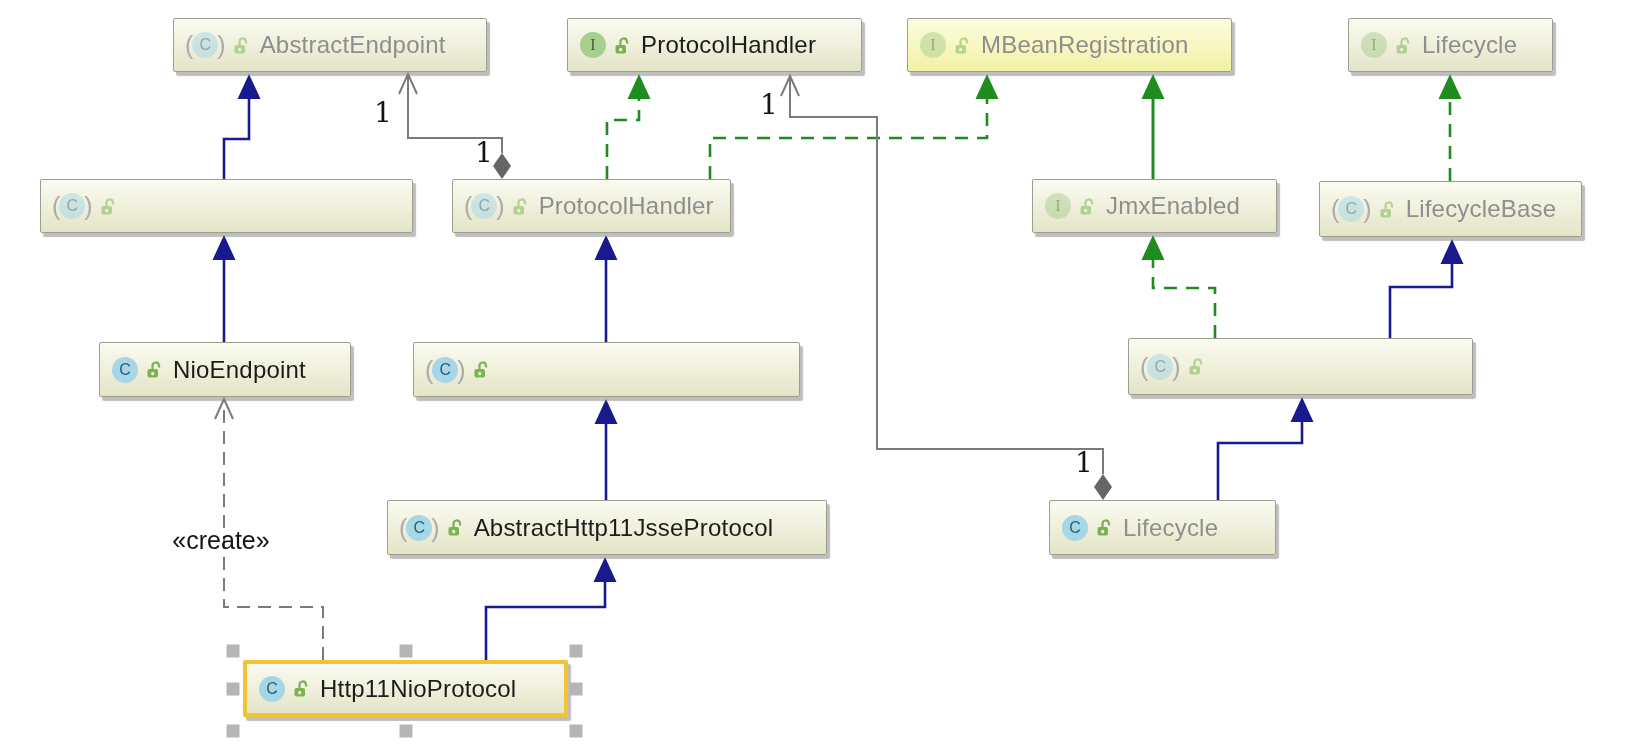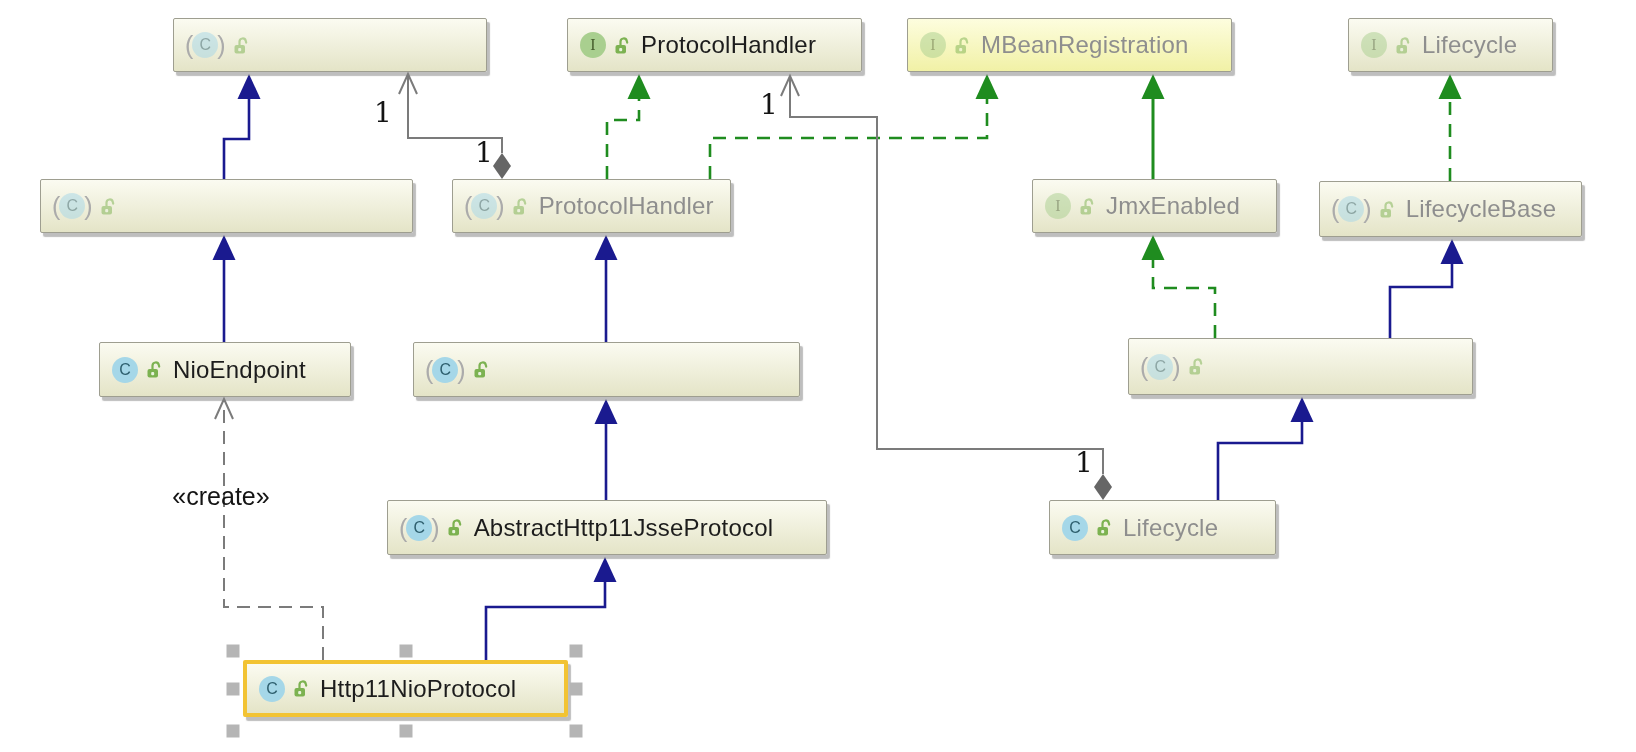--- a/index.html
+++ b/index.html
@@ -114,20 +114,21 @@
       <span class="icon-wrap">
         <span class="paren">(</span>
         <span class="icon-circle class">C</span>
         <span class="paren">)</span>
       </span>
       <svg width="17" height="19" viewBox="0 0 17 19" class="lock-icon">
         <path d="M6.5 9 V5.6 A3.2 3.2 0 0 1 12.8 4.9 L13.2 6.6" fill="none" stroke="#7cb251" stroke-width="2.2" stroke-linecap="round"></path>
         <rect x="1.5" y="9" width="10.5" height="8.5" rx="2" fill="#7cb251"></rect>
         <rect x="5.2" y="12" width="3" height="3.2" rx="1" fill="#e9f3df"></rect>
       </svg>
+      <span class="node-label">AbstractEndpoint</span>
     </div>
     <div class="node" style="left: 567px; top: 18px; width: 295px; height: 54px;">
       <span class="icon-wrap">
         <span class="icon-circle interface">I</span>
       </span>
       <svg width="17" height="19" viewBox="0 0 17 19" class="lock-icon">
         <path d="M6.5 9 V5.6 A3.2 3.2 0 0 1 12.8 4.9 L13.2 6.6" fill="none" stroke="#7cb251" stroke-width="2.2" stroke-linecap="round"></path>
         <rect x="1.5" y="9" width="10.5" height="8.5" rx="2" fill="#7cb251"></rect>
         <rect x="5.2" y="12" width="3" height="3.2" rx="1" fill="#e9f3df"></rect>
       </svg>
@@ -271,21 +272,21 @@
         <path d="M6.5 9 V5.6 A3.2 3.2 0 0 1 12.8 4.9 L13.2 6.6" fill="none" stroke="#7cb251" stroke-width="2.2" stroke-linecap="round"></path>
         <rect x="1.5" y="9" width="10.5" height="8.5" rx="2" fill="#7cb251"></rect>
         <rect x="5.2" y="12" width="3" height="3.2" rx="1" fill="#e9f3df"></rect>
       </svg>
       <span class="node-label">Http11NioProtocol</span>
     </div>
     <div class="edge-label mult" style="left: 383px; top: 112px;">1</div>
     <div class="edge-label mult" style="left: 484px; top: 152px;">1</div>
     <div class="edge-label mult" style="left: 769px; top: 104px;">1</div>
     <div class="edge-label mult" style="left: 1084px; top: 462px;">1</div>
-    <div class="edge-label stereo" style="left: 221px; top: 496px;">«create»</div>
+    <div class="edge-label stereo" style="left: 221px; top: 540px;">«create»</div>
     <div class="handle" style="left: 233px; top: 651px; background: rgb(181, 181, 181);"></div>
     <div class="handle" style="left: 406px; top: 651px; background: rgb(181, 181, 181);"></div>
     <div class="handle" style="left: 576px; top: 651px; background: rgb(181, 181, 181);"></div>
     <div class="handle" style="left: 233px; top: 689px; background: rgb(181, 181, 181);"></div>
     <div class="handle" style="left: 576px; top: 689px; background: rgb(181, 181, 181);"></div>
     <div class="handle" style="left: 233px; top: 731px; background: rgb(181, 181, 181);"></div>
     <div class="handle" style="left: 406px; top: 731px; background: rgb(181, 181, 181);"></div>
     <div class="handle" style="left: 576px; top: 731px; background: rgb(181, 181, 181);"></div>
   </div>
 

